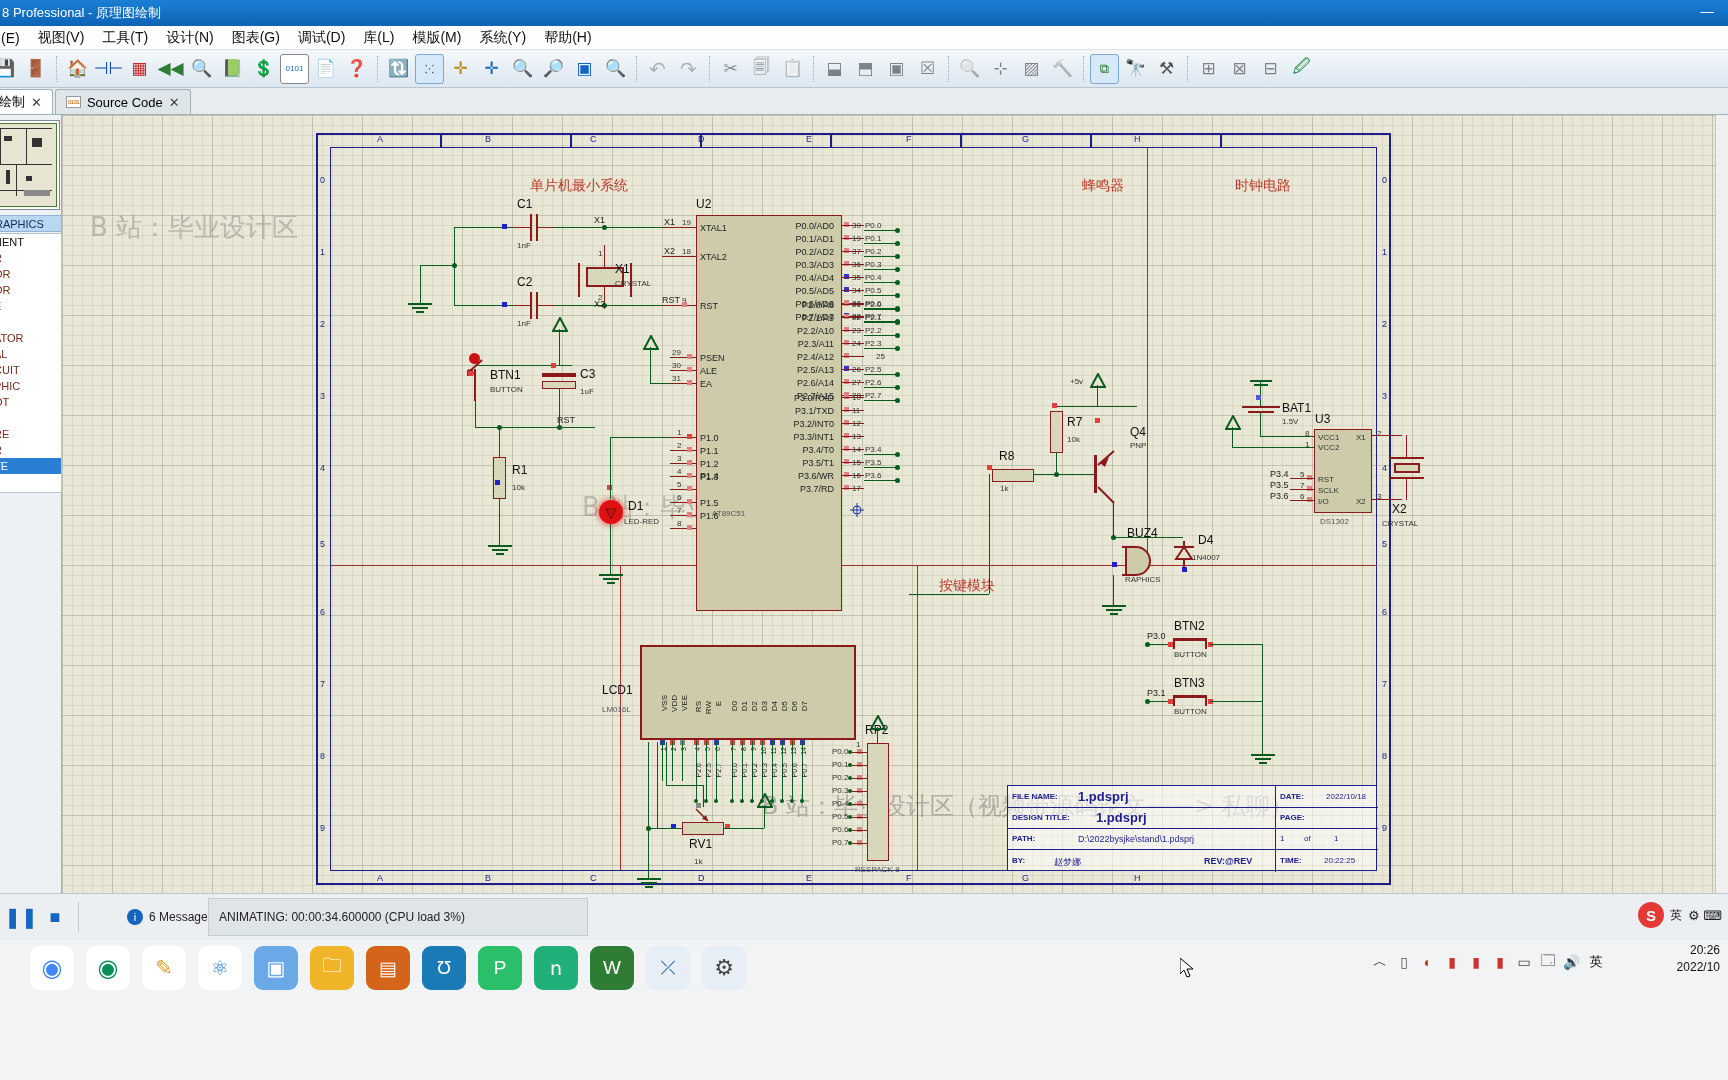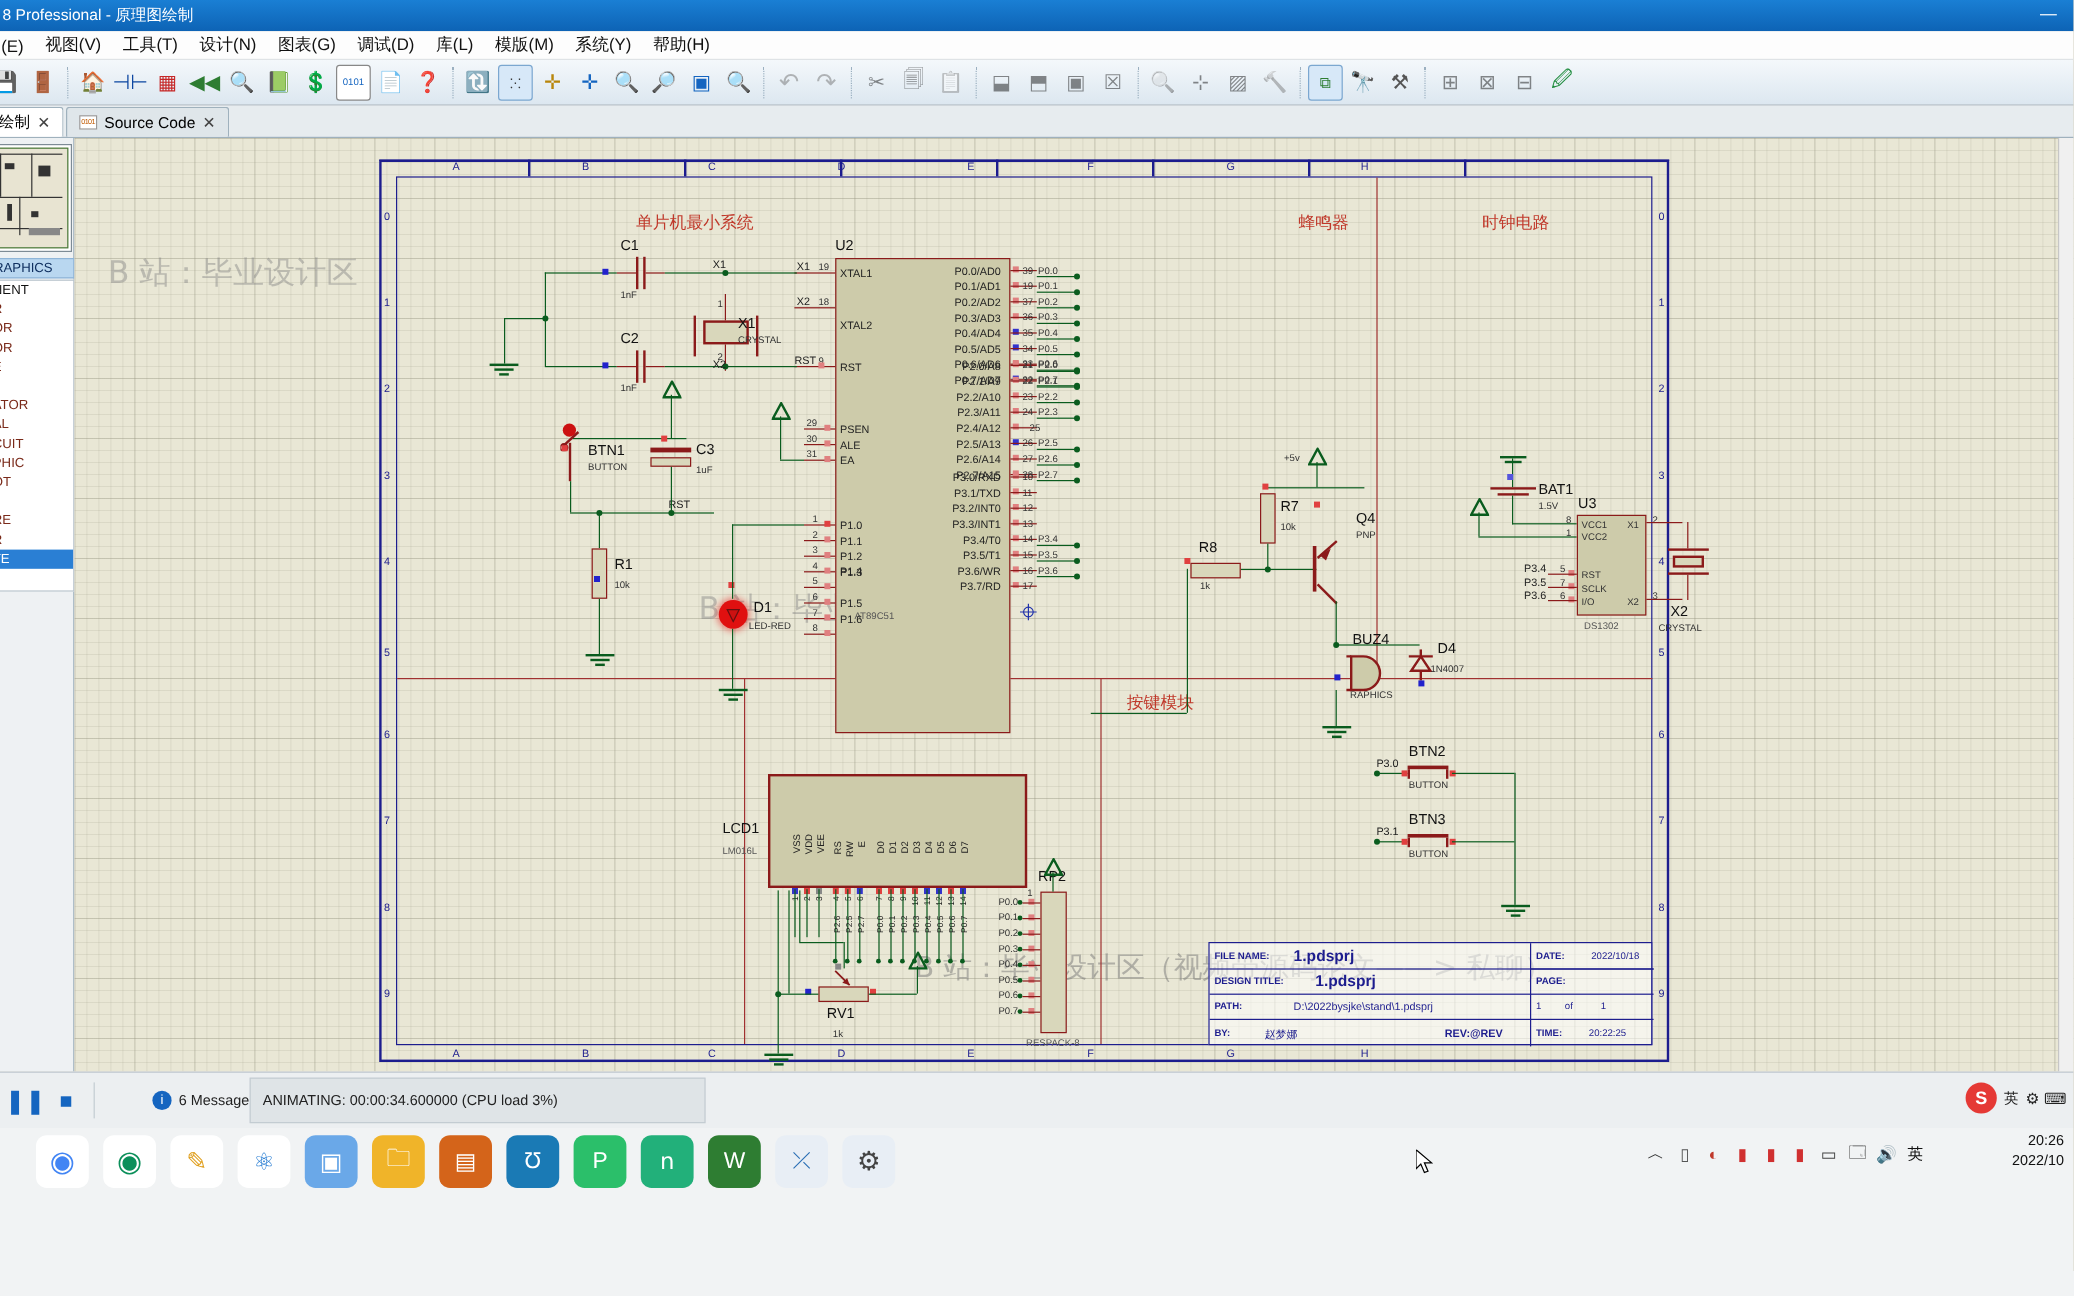--- a/index.html
+++ b/index.html
@@ -321,21 +321,21 @@
   <div class="sect-title" style="left:1020px;top:62px">蜂鸣器</div>
   <div class="sect-title" style="left:1173px;top:62px">时钟电路</div>
   <div class="sect-title" style="left:642px;top:462px">显示模块</div>
   <div class="sect-title" style="left:877px;top:462px">按键模块</div>
 
   <div class="ic-body" style="left:634px;top:100px;width:146px;height:396px;"></div>
   <div class="refdes" style="left:634px;top:82px">U2</div>
   <div class="lbl" style="left:650px;top:394px;color:#555">AT89C51</div>
 
   <div class="lbl9" style="left:638px;top:108px">XTAL1</div>
-  <div class="lbl9" style="left:638px;top:151px">XTAL2</div>
+  <div class="lbl9" style="left:638px;top:137px">XTAL2</div>
   <div class="lbl9" style="left:638px;top:186px">RST</div>
   <div class="lbl9" style="left:638px;top:238px">PSEN</div>
   <div class="lbl9" style="left:638px;top:251px">ALE</div>
   <div class="lbl9" style="left:638px;top:264px">EA</div>
   <div class="lbl9" style="left:638px;top:318px">P1.0</div>
   <div class="lbl9" style="left:638px;top:331px">P1.1</div>
   <div class="lbl9" style="left:638px;top:344px">P1.2</div>
   <div class="lbl9" style="left:638px;top:357px">P1.3</div>
   <div class="lbl9" style="left:638px;top:356px">P1.4</div>
   <div class="lbl9" style="left:638px;top:383px">P1.5</div>
@@ -483,21 +483,21 @@
       <div class="wire" style="left: 802px; top: 220px; width: 34px; height: 1px;"></div>
       <div class="junction" style="left: 833px; top: 218px;"></div>
       <div class="pinsq" style="left: 782px; top: 225px; background: rgb(224, 128, 128);"></div>
       <div class="pinwire" style="left: 780px; top: 228px; width: 22px; height: 1px;"></div>
       <div class="lbl" style="left: 790px; top: 224px;">24</div>
       <div class="lbl" style="left: 803px; top: 224px;">P2.3</div>
       <div class="wire" style="left: 802px; top: 233px; width: 34px; height: 1px;"></div>
       <div class="junction" style="left: 833px; top: 231px;"></div>
       <div class="pinsq" style="left: 782px; top: 238px; background: rgb(224, 128, 128);"></div>
       <div class="pinwire" style="left: 780px; top: 241px; width: 22px; height: 1px;"></div>
-      <div class="lbl" style="left: 772px; top: 237px; padding-left: 24px;">25</div>
+      <div class="lbl" style="left: 790px; top: 237px; padding-left: 24px;">25</div>
       <div class="pinsq" style="left: 782px; top: 251px; background: rgb(51, 51, 204);"></div>
       <div class="pinwire" style="left: 780px; top: 254px; width: 22px; height: 1px;"></div>
       <div class="lbl" style="left: 790px; top: 250px;">26</div>
       <div class="lbl" style="left: 803px; top: 250px;">P2.5</div>
       <div class="wire" style="left: 802px; top: 259px; width: 34px; height: 1px;"></div>
       <div class="junction" style="left: 833px; top: 257px;"></div>
       <div class="pinsq" style="left: 782px; top: 264px; background: rgb(224, 128, 128);"></div>
       <div class="pinwire" style="left: 780px; top: 267px; width: 22px; height: 1px;"></div>
       <div class="lbl" style="left: 790px; top: 263px;">27</div>
       <div class="lbl" style="left: 803px; top: 263px;">P2.6</div>

